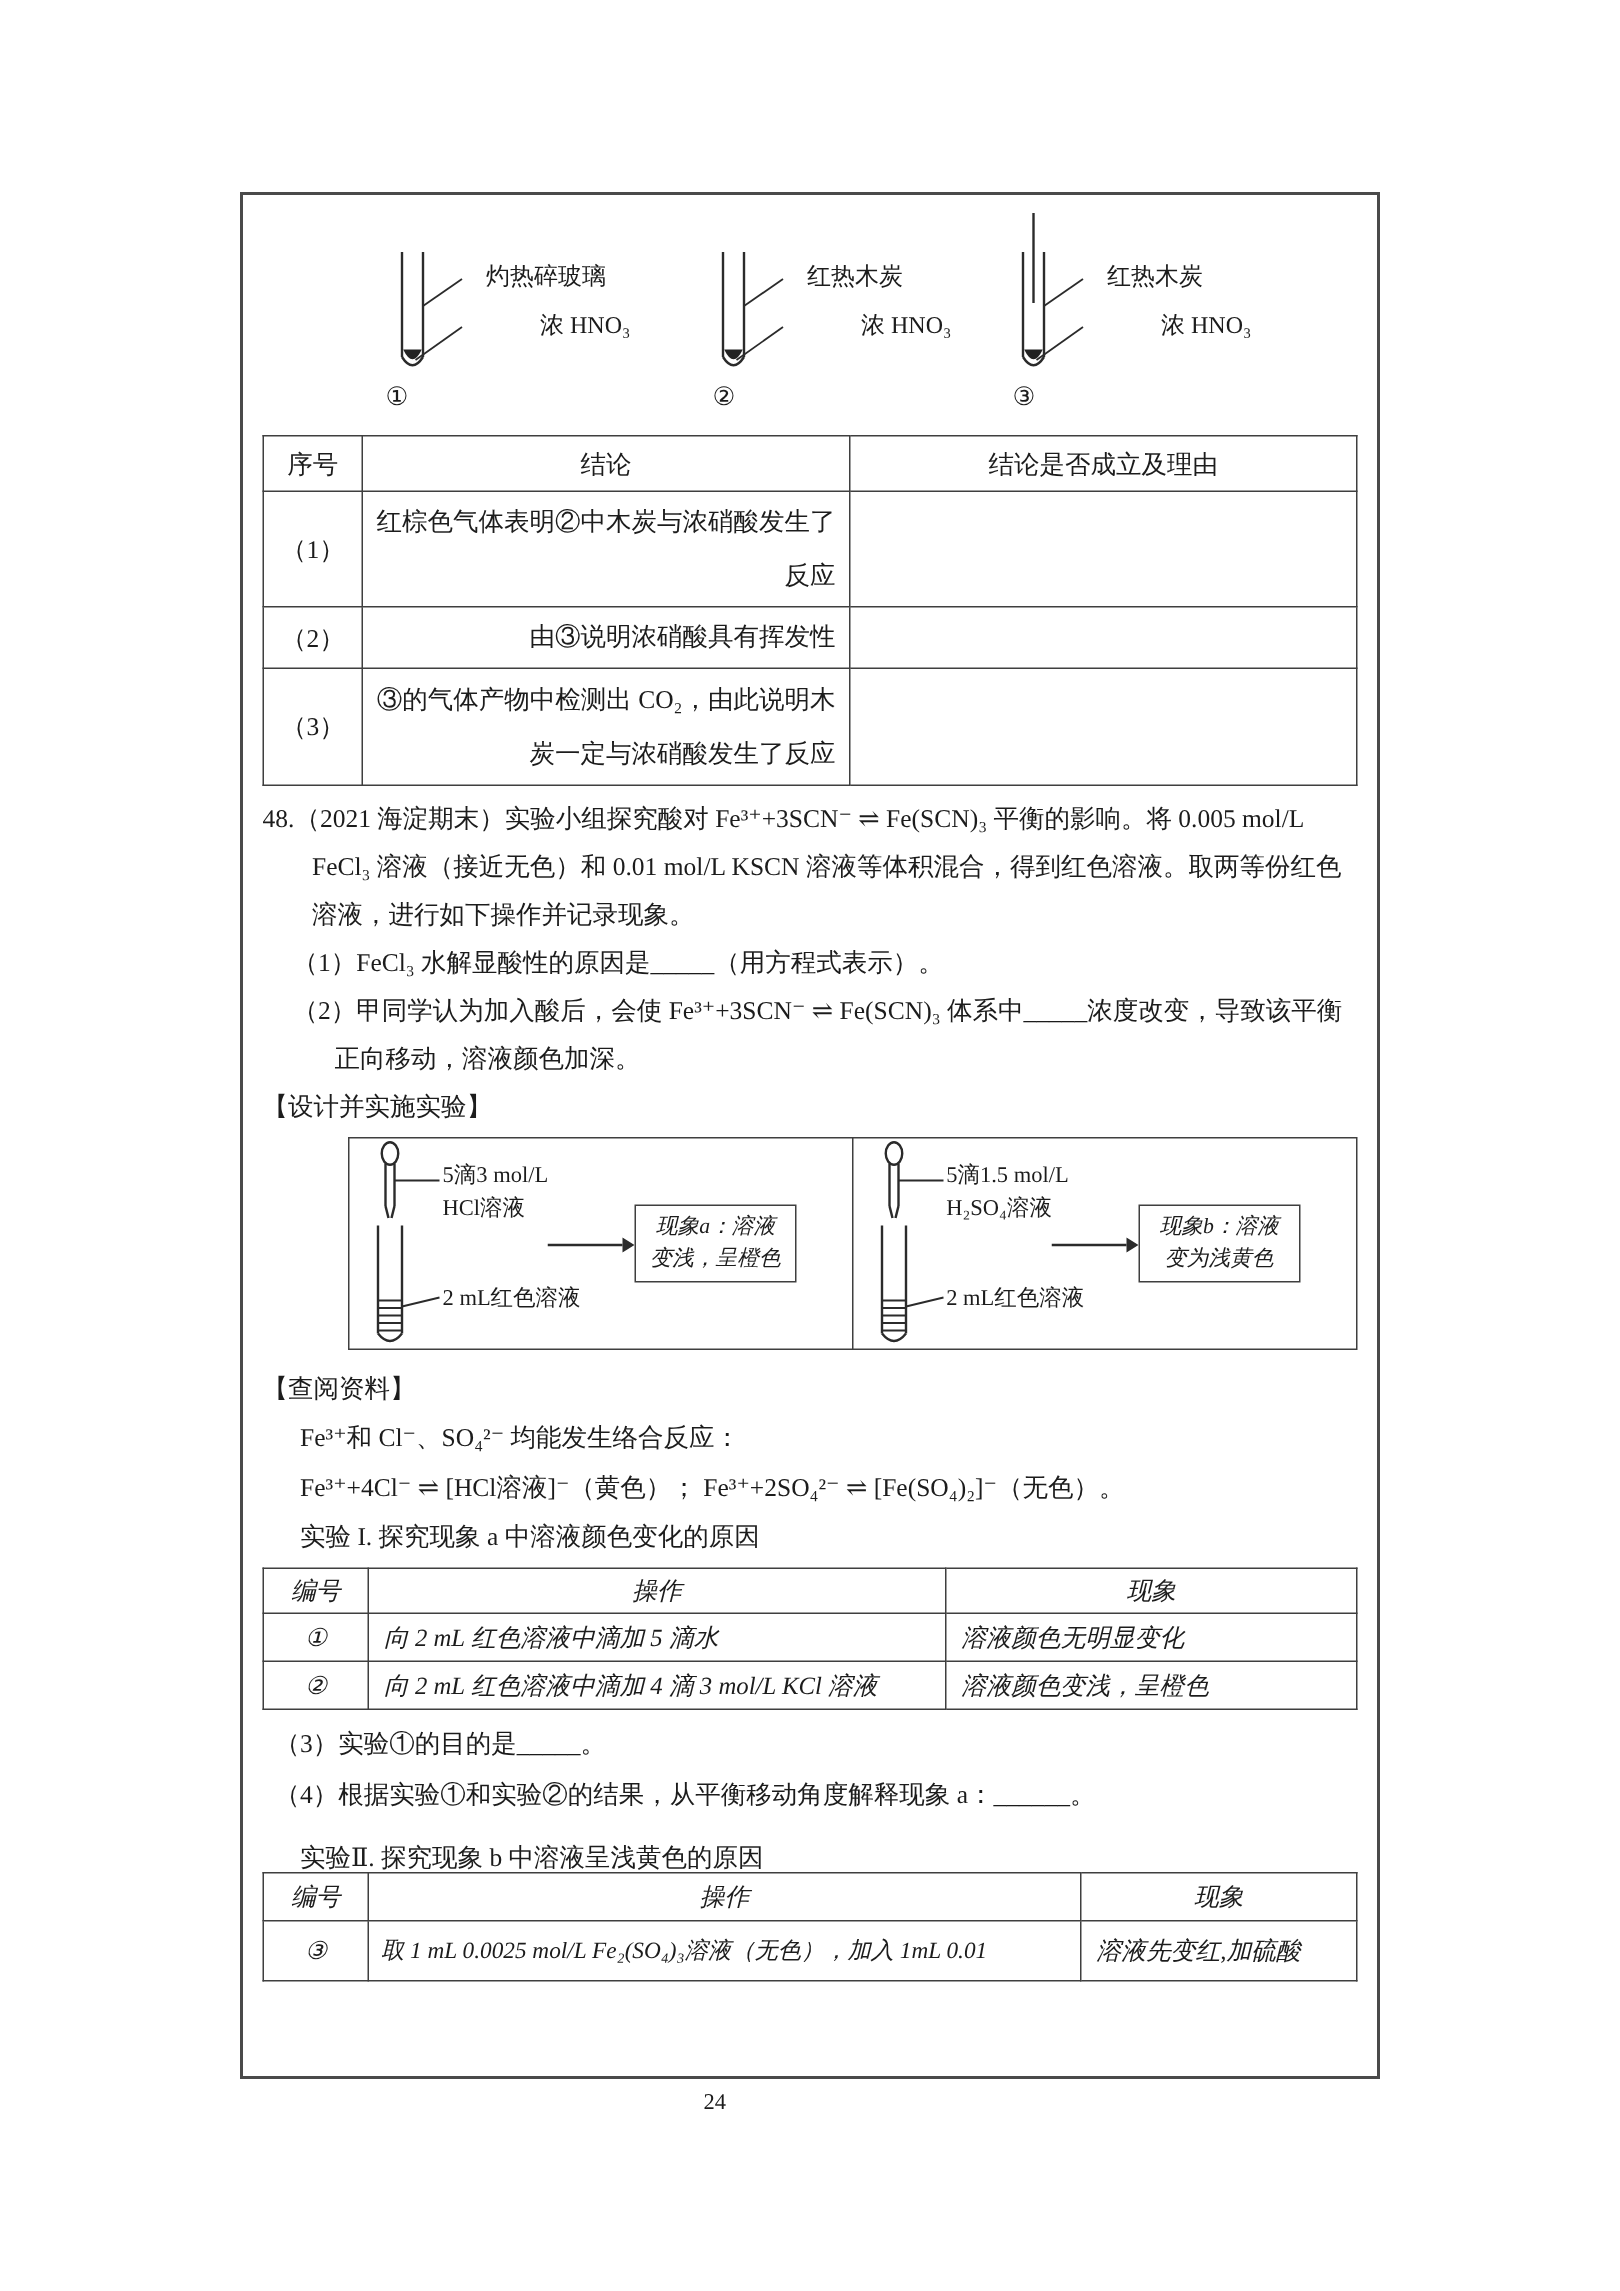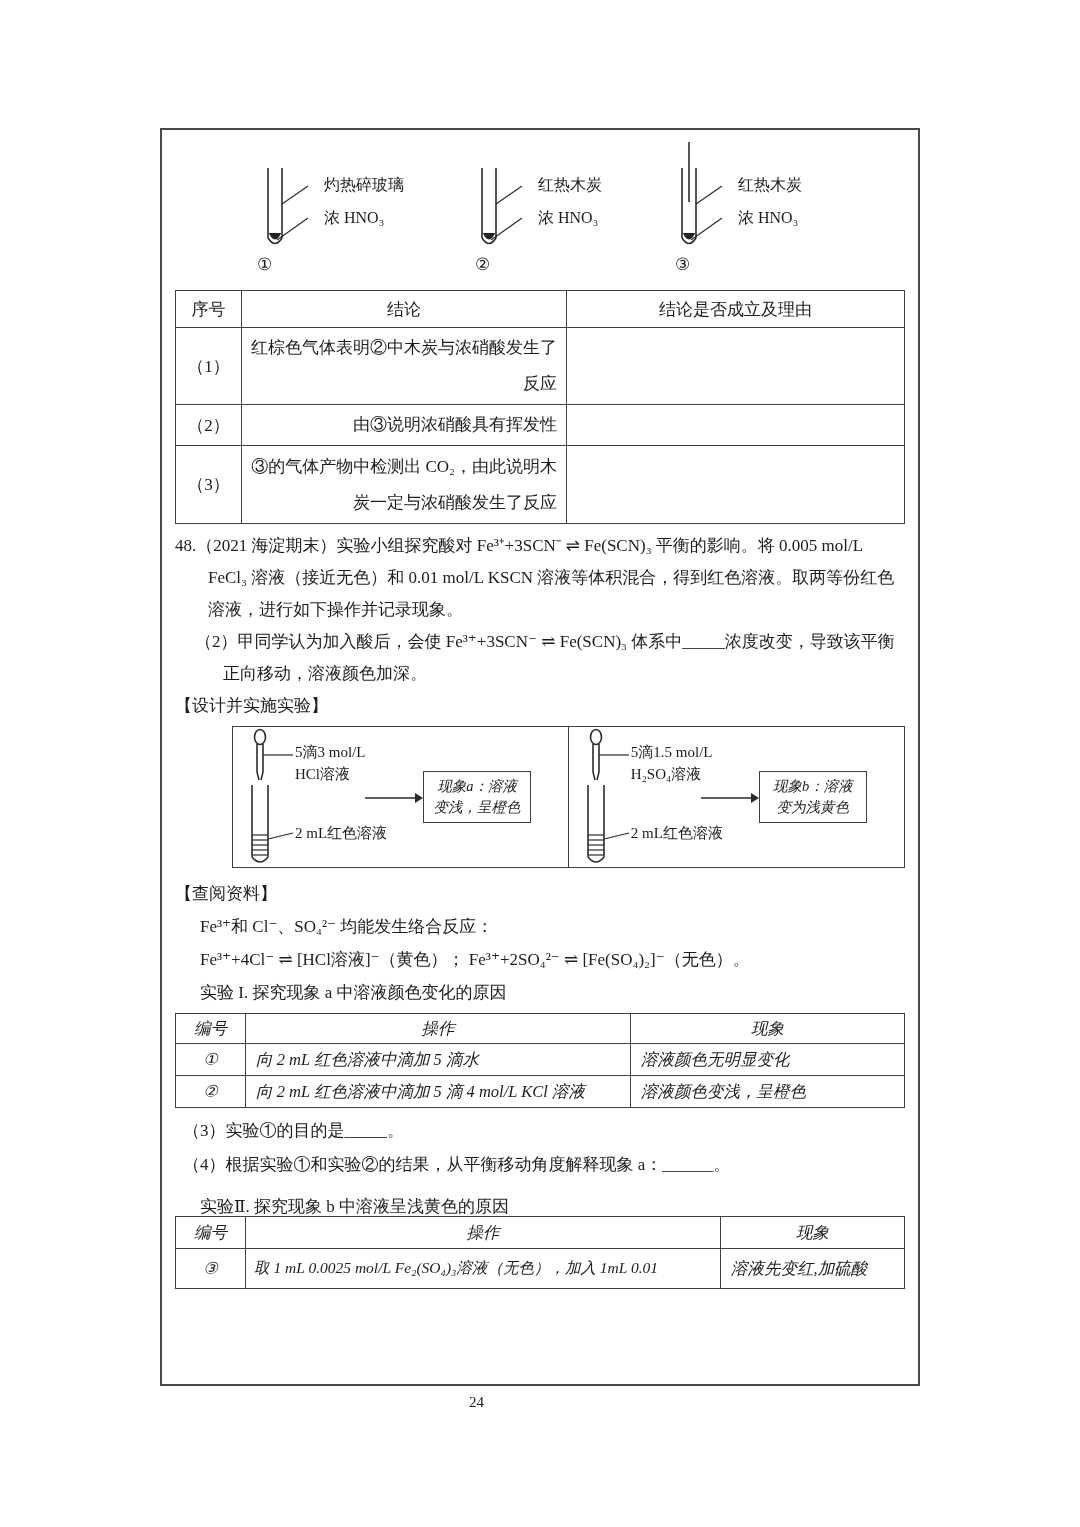--- a/index.html
+++ b/index.html
@@ -16,36 +16,36 @@
     padding:10px 13px 0 13px;
     overflow:hidden;
     background:#fff;
   }
   
   .app-row { position:relative; height:112px; }
   .app-group { position:absolute; top:0; width:200px; height:112px; }
   .s { stroke:#2b2b2b; stroke-width:1.6; fill:none; }
   .thin { stroke:#2b2b2b; stroke-width:1.2; fill:none; }
   .app-labels { position:absolute; left:70px; top:34px; font-size:16px; line-height:21px; white-space:nowrap; }
-  .app-label2 { margin-top:12px; }
+  .app-label2 { margin-top:12px;margin-left:36px; }
   .app-nums { position:relative; height:24px; margin-top:2px; font-size:17px; }
   .app-nums span { position:absolute; top:0; }
   
   table { border-collapse:collapse; table-layout:fixed; width:730px; }
   th, td { border:1.6px solid #3f3f3f; font-weight:normal; }
   .t1 { margin-top:12px; }
   .t1 th { height:37px; font-size:17px; text-align:center; }
   .t1 td { font-size:17px; }
   .cell-num { text-align:center; }
   .cell-con { padding:2px 9px; line-height:36px; text-align:right; }
   .r1 { height:76px; } .r2 { height:40px; } .r3 { height:78px; }
   
   .hint { margin-top:20px; font-size:17px; line-height:31px; }
   .q48 { margin-top:6px; font-size:17px; }
-  .q48-intro { line-height:32px; padding-left:33px; text-indent:-33px;font-family:Liberation Serif, serif; }
+  .q48-intro { line-height:32px; padding-left:33px; text-indent:-33px; }
   .q48-sub1 { line-height:32px; padding-left:20px; }
   .q48-sub2 { line-height:32px; padding-left:48px; text-indent:-28px; }
   .design-header { font-size:17px; line-height:32px; }
   
   .exp-row { display:flex; margin-left:57px; margin-top:4px; }
   .exp-box { position:relative; width:359px; height:142px; border:1.4px solid #3f3f3f; background:#fff; }
   .exp-box + .exp-box { margin-left:-1.4px; }
   .exp-svg { position:absolute; left:8px; top:0; }
   .exp-drop-label { position:absolute; left:62px; top:14px; font-size:15px; line-height:22px; white-space:nowrap; }
   .exp-tube-label { position:absolute; left:62px; top:97px; font-size:15px; white-space:nowrap; }
@@ -159,20 +159,21 @@
       <td class="cell-num">（3）</td>
       <td class="cell-con">③的气体产物中检测出 CO₂，由此说明木炭一定与浓硝酸发生了反应</td>
       <td></td>
     </tr>
   </tbody>
     </table>
 
 
   <div class="q48">
     <p class="q48-intro">48.（2021 海淀期末）实验小组探究酸对 Fe³⁺+3SCN⁻ ⇌ Fe(SCN)₃ 平衡的影响。将 0.005 mol/L FeCl₃ 溶液（接近无色）和 0.01 mol/L KSCN 溶液等体积混合，得到红色溶液。取两等份红色溶液，进行如下操作并记录现象。</p>
+    <p class="q48-sub1">（1）FeCl₃ 水解显酸性的原因是_____（用方程式表示）。</p>
     <p class="q48-sub2">（2）甲同学认为加入酸后，会使 Fe³⁺+3SCN⁻ ⇌ Fe(SCN)₃ 体系中_____浓度改变，导致该平衡正向移动，溶液颜色加深。</p>
     <p class="design-header">【设计并实施实验】</p>
   </div>
 
   <div class="exp-row">
 
     <div class="exp-box">
       <svg class="exp-svg" width="56" height="142" viewBox="0 0 56 142">
         <ellipse class="s" cx="19" cy="10" rx="5.5" ry="7.5"></ellipse>
         <line class="s" x1="16" y1="17" x2="16" y2="45"></line>
@@ -256,21 +257,21 @@
       <th>操作</th>
       <th>现象</th>
     </tr>
     <tr>
       <td class="cell-num">①</td>
       <td class="cell-op">向 2 mL 红色溶液中滴加 5 滴水</td>
       <td class="cell-obs">溶液颜色无明显变化</td>
     </tr>
     <tr>
       <td class="cell-num">②</td>
-      <td class="cell-op">向 2 mL 红色溶液中滴加 5 滴 4 mol/L KCl 溶液</td>
+      <td class="cell-op">向 2 mL 红色溶液中滴加 4 滴 3 mol/L KCl 溶液</td>
       <td class="cell-obs">溶液颜色变浅，呈橙色</td>
     </tr>
   </tbody>
     </table>
 
   <p class="qline q3">（3）实验①的目的是_____。</p>
   <p class="qline">（4）根据实验①和实验②的结果，从平衡移动角度解释现象 a：______。</p>
 
   <p class="exp2-title">实验Ⅱ. 探究现象 b 中溶液呈浅黄色的原因</p>
   <table class="t3 kai">

